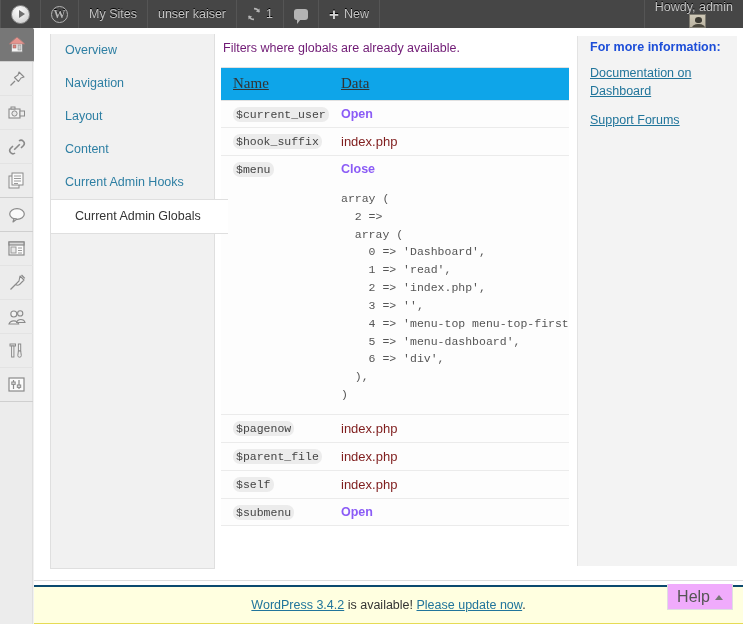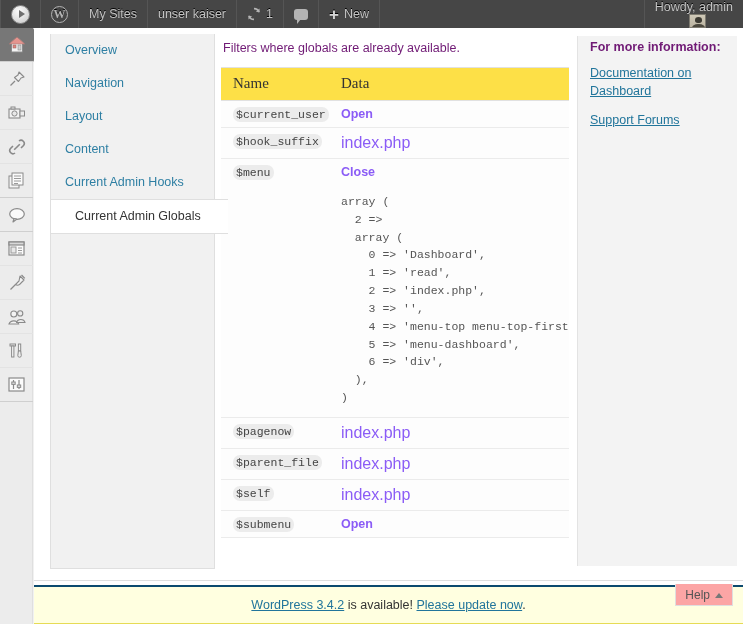--- a/index.html
+++ b/index.html
@@ -189,23 +189,24 @@
     width: 348px;
     table-layout: fixed;
   }
   table.globals th {
     text-align: left;
     font-family: "Liberation Serif", serif;
     font-weight: normal;
     font-size: 15px;
     color: #333;
     padding: 7px 6px 8px 12px;
-    background: #fde047;
+    background: #0ea5e9;
     border-top: 1px solid #e1e1e1;
     border-bottom: 1px solid #e1e1e1;
+    text-decoration: underline;
   }
   table.globals td {
     vertical-align: top;
     padding: 6px 6px 6px 12px;
     border-bottom: 1px solid #ebebeb;
     font-size: 12px;
     background: #fdfdfd;
   }
   col.c-name { width: 108px; }
   col.c-data { width: 240px; }
@@ -218,21 +219,21 @@
     padding: 1px 3px;
     white-space: nowrap;
     border-radius: 7px;
   }
   .dlink {
     color: #8b5cf6;
     cursor: pointer;
     font-size: 12.5px;
     font-weight: bold;
   }
-  .dval { color: #8b5cf6; font-size: 16px; }
+  .dval { color: #7f1d1d; font-size: 13px; }
 
   pre.dump {
     font-family: "Liberation Mono", monospace;
     font-size: 11.5px;
     line-height: 1.55;
     color: #555;
     margin: 14px 0 4px 0;
     white-space: pre;
     overflow: hidden;
     width: 236px;
@@ -240,21 +241,21 @@
 
   
   #helpsidebar {
     position: absolute; top: 8px; left: 543px;
     width: 160px; height: 530px;
     padding-left: 12px;
     border-left: 1px solid #e3e3e3;
     background: #f3f3f3;
   }
   .sb-title {
-    font-weight: bold; font-size: 12.5px; color: #701a75;
+    font-weight: bold; font-size: 12.5px; color: #1d4ed8;
     padding: 4px 0 10px 0;
   }
   .sb-link {
     display: block;
     color: #21759b;
     text-decoration: underline;
     font-size: 12.5px;
     line-height: 1.45;
     margin-bottom: 11px;
     cursor: pointer;
@@ -268,25 +269,25 @@
     border-top: 2px solid #0c4a6e;
     border-bottom: 1px solid #e6db55;
     display: flex; align-items: center; justify-content: center;
   }
   #notice-text {
     font-size: 12.5px; color: #333;
   }
   #notice-text a { color: #21759b; text-decoration: underline; cursor: pointer; }
   #helpbtn {
     position: absolute; right: 10px; top: 584px;
-    background: #fca5a5;
+    background: #f0abfc;
     border: 1px solid #dfdfdf;
     border-top: none;
     padding: 4px 9px 3px 9px;
-    font-size: 12px;
+    font-size: 16px;
     color: #555;
     cursor: pointer;
     display:flex; align-items:center; gap:5px;
     z-index: 60;
   }
   .caret-up { width:0;height:0;border-bottom:5px solid #777;
     border-left:4px solid transparent;border-right:4px solid transparent;}
 </style>
 </head>
 <body>

